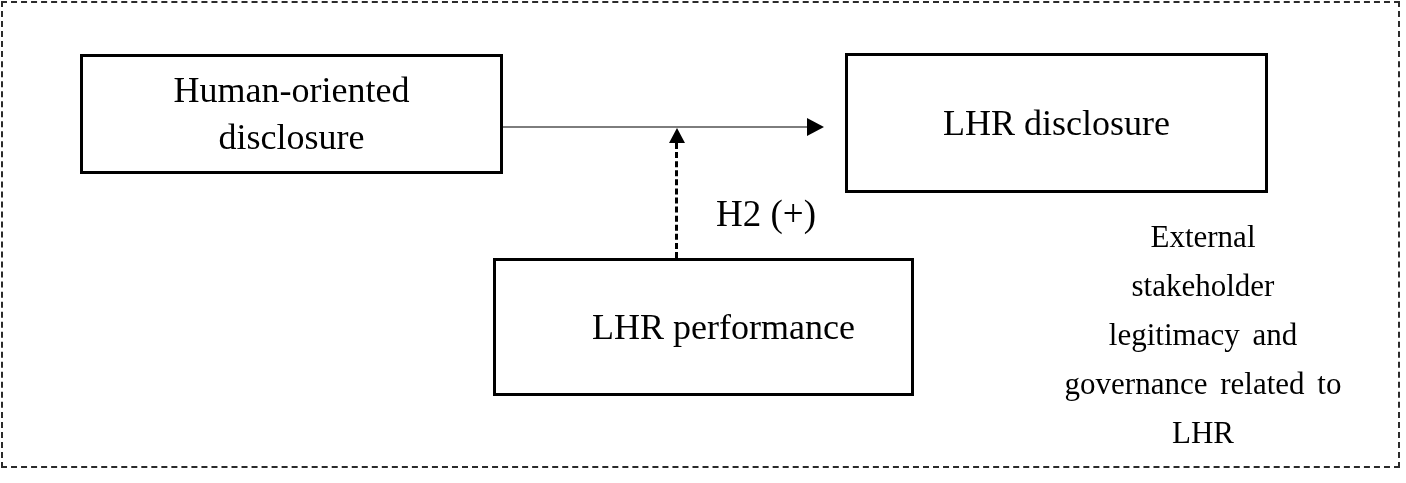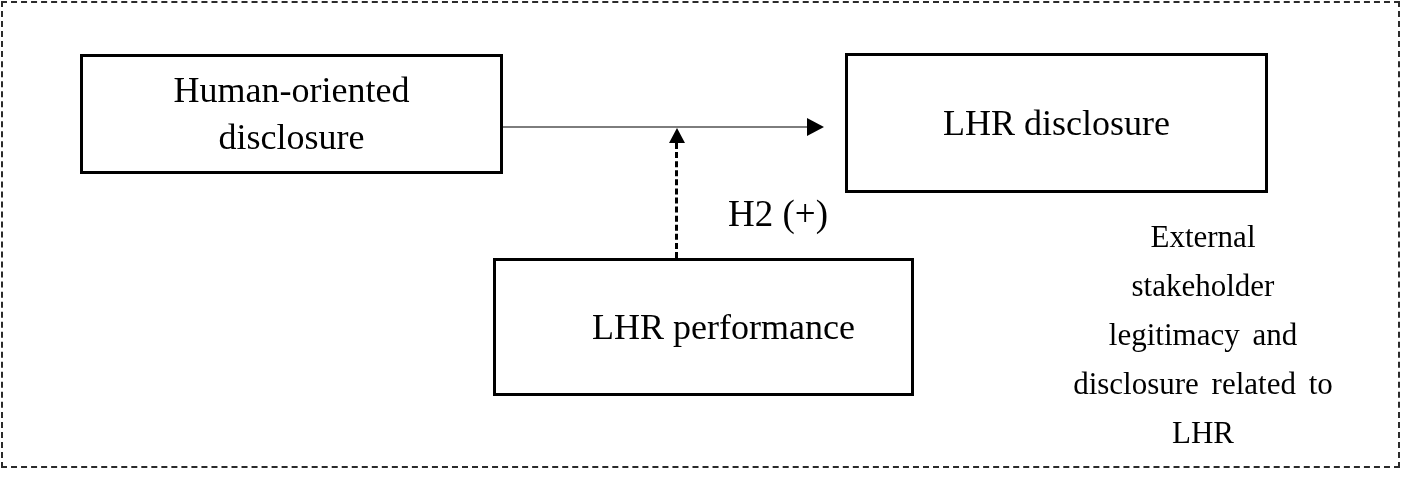--- a/index.html
+++ b/index.html
@@ -67,23 +67,23 @@
   .label-h1 {
     position: absolute;
     left: 600px; top: 66px;
     width: 150px;
     text-align: center;
     font-size: 37px;
     line-height: 40px;
   }
   .label-h2 {
     position: absolute;
-    left: 688px; top: 194px;
+    left: 716px; top: 194px;
     width: 140px;
-    text-align: right;
+    text-align: left;
     font-size: 37px;
     line-height: 40px;
   }
   .side-note {
     position: absolute;
     left: 1018px; top: 212px;
     width: 370px;
     text-align: center;
     font-size: 31px;
     line-height: 49px;
@@ -114,17 +114,17 @@
   <div class="h1-head"></div>
 
   <div class="h2-line"></div>
   <div class="h2-head"></div>
   <div class="label-h2">H2 (+)</div>
 
   <div class="side-note">
     <div>External</div>
     <div>stakeholder</div>
     <div>legitimacy and</div>
-    <div>disclosure related to</div>
+    <div>governance related to</div>
     <div>LHR</div>
   </div>
 
 </div>
 
 </body></html>

